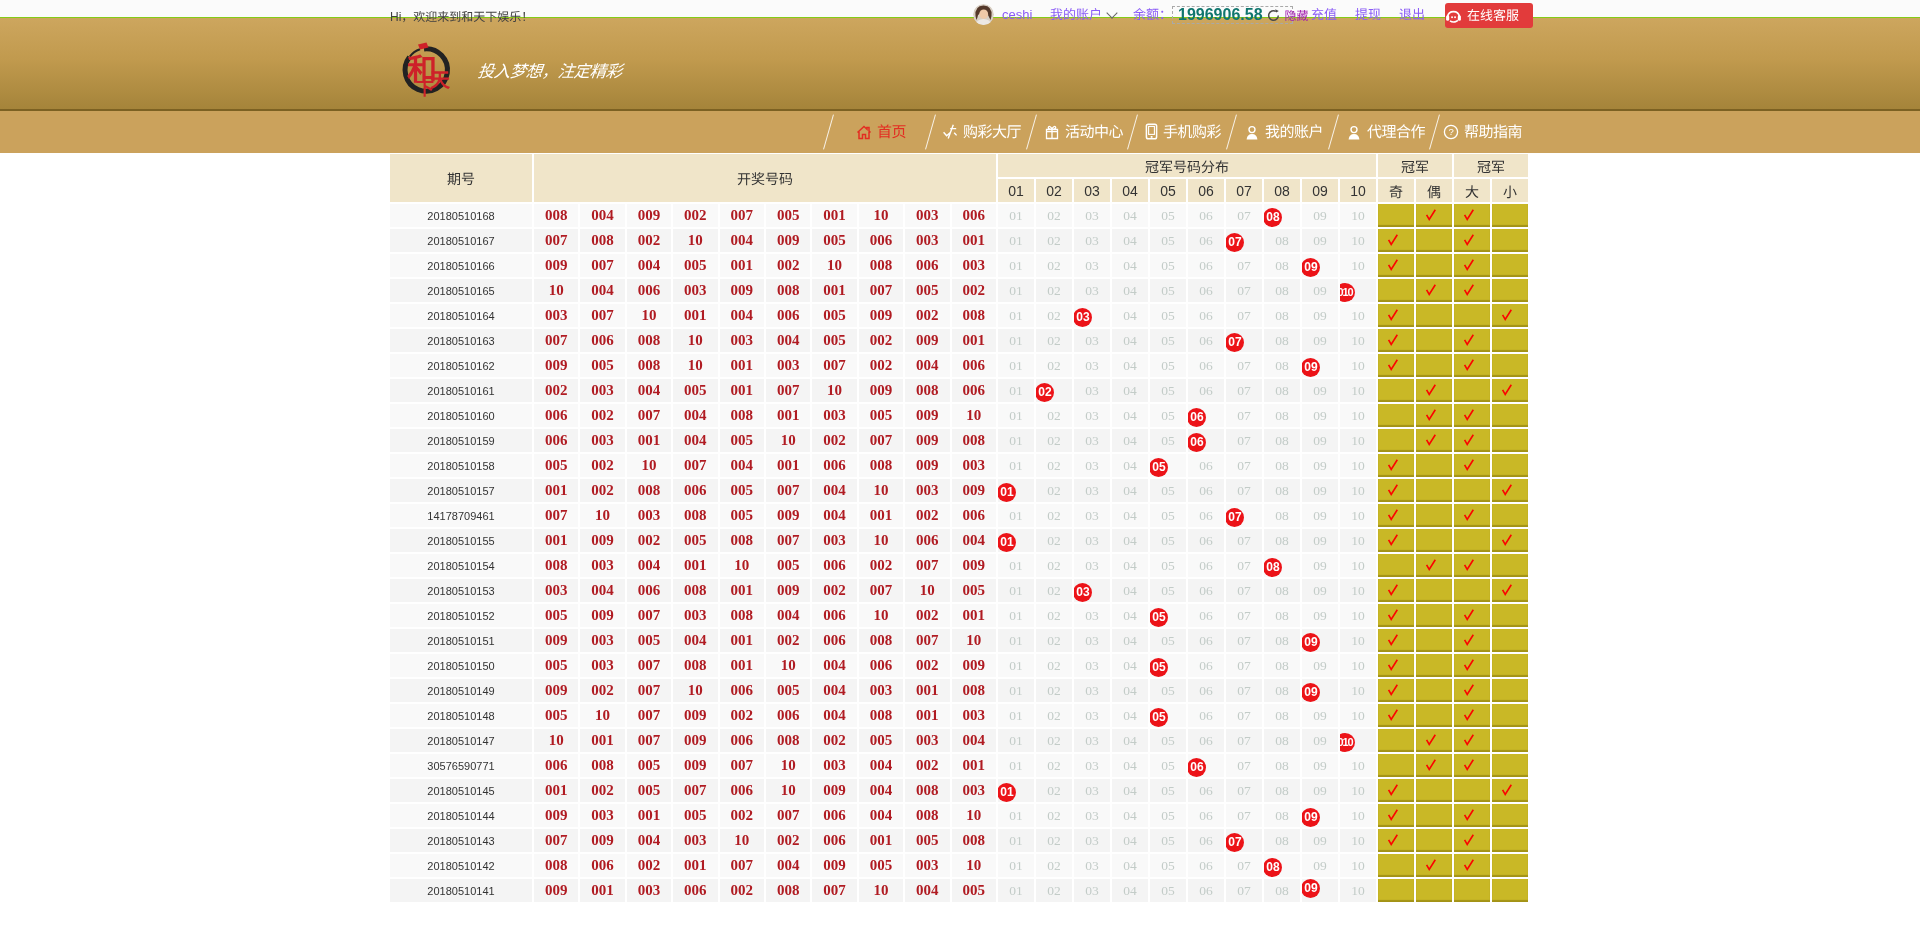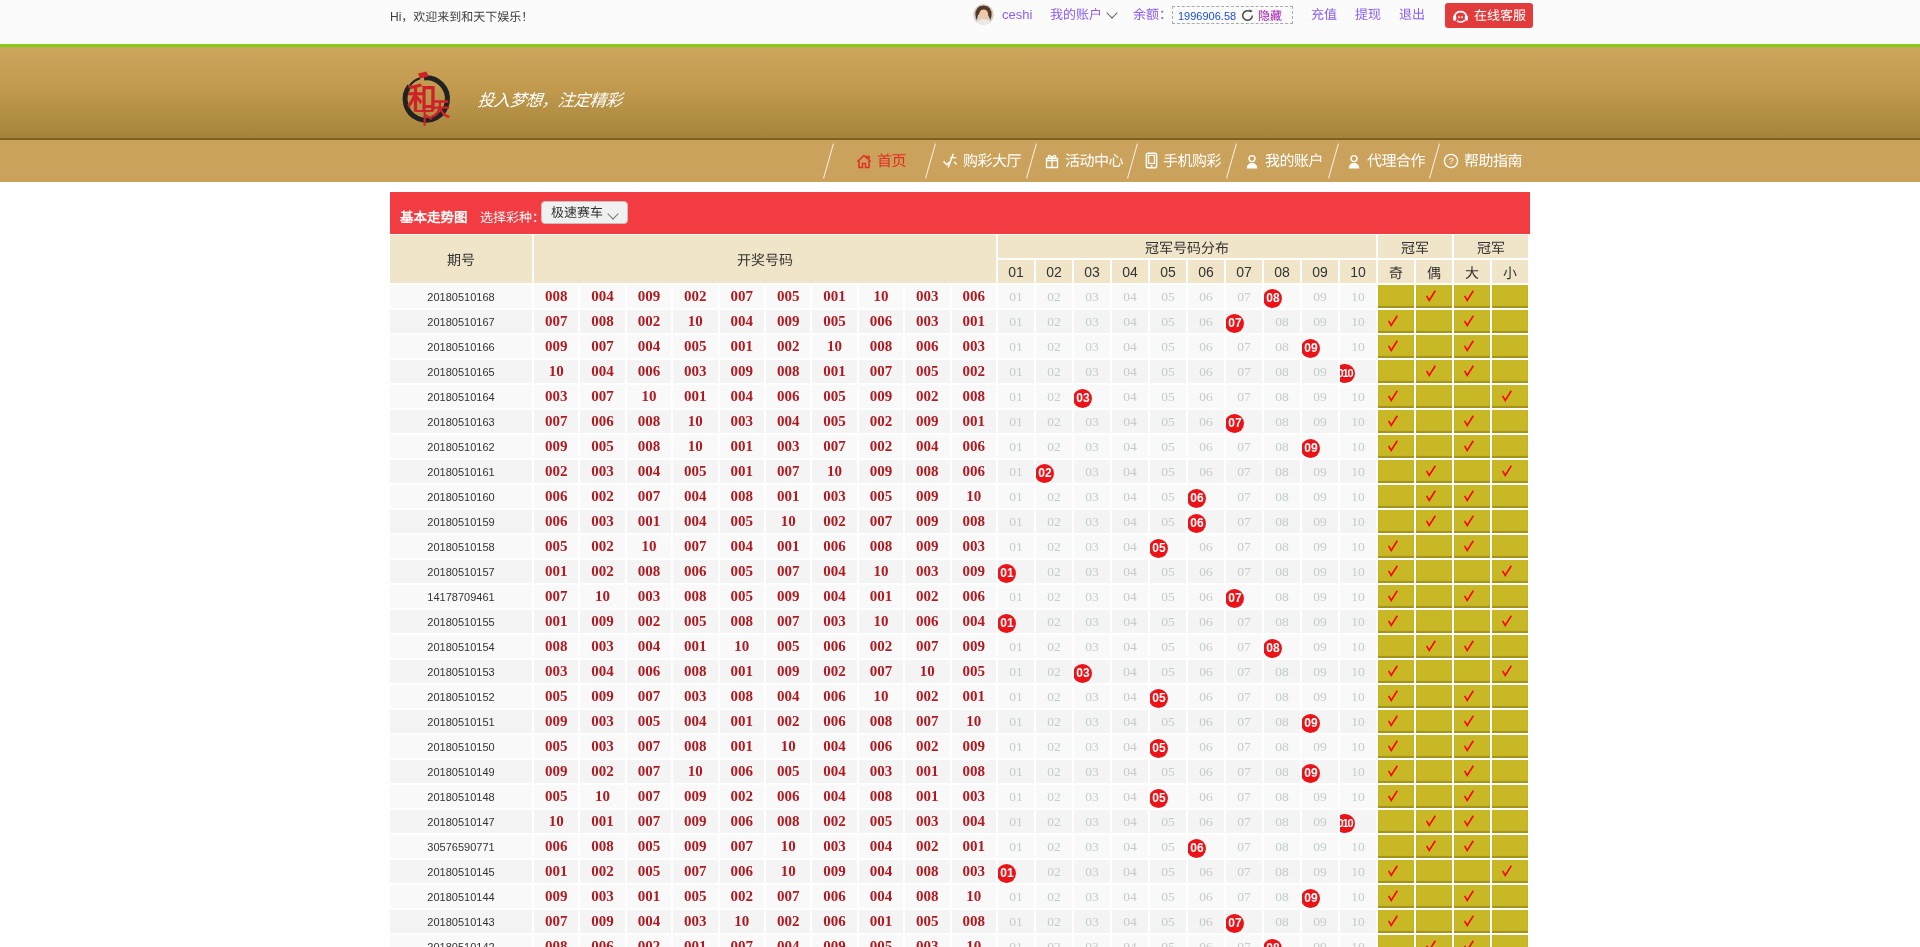--- a/index.html
+++ b/index.html
@@ -1,30 +1,30 @@
 <!DOCTYPE html>
 <html lang="zh-CN"><head>
 <meta charset="utf-8">
 <title>基本走势图</title>
 <style>
 *{margin:0;padding:0;box-sizing:border-box}
 html,body{width:1920px;height:947px;overflow:hidden;background:#fff;
   font-family:"Liberation Sans",sans-serif;-webkit-font-smoothing:antialiased}
 .wrap{width:1140px;margin:0 auto;position:relative;height:100%}
 
-.topbar{height:47px;background:#fbfbfb;border-bottom:3px solid #84cc16}
+.topbar{height:18px;background:#fbfbfb;border-bottom:1px solid #84cc16}
 .topbar .wrap{height:29px}
 .hi{position:absolute;left:0;top:7px;font-size:12px;color:#404040}
 .tr-item{position:absolute;top:0;height:29px;line-height:29px;font-size:13px;color:#8b5cf6}
 .avatar{position:absolute;left:583px;top:4px;width:21px;height:21px;border-radius:50%;overflow:hidden}
 .arrow-dn{display:inline-block;width:8px;height:8px;border-right:1px solid #666;border-bottom:1px solid #666;transform:rotate(45deg);vertical-align:2px;margin-left:6px}
 .balbox{position:absolute;left:782px;top:6px;width:121px;height:18px;border:1px dashed #a9a9a9;line-height:16px;white-space:nowrap;padding-left:5px}
-.balbox b{color:#1d4ed8;font-size:11px;font-weight:normal}
+.balbox b{color:#0f766e;font-size:16px;font-weight:bold}
 .balbox span{font-size:12px;color:#a21caf}
-.kf-btn{position:absolute;left:1055px;top:3px;width:88px;height:25px;background:#e23b3b;border-radius:3px;color:#fff;font-size:13px;text-align:center;line-height:25px}
+.kf-btn{position:absolute;left:1055px;top:3px;width:88px;height:25px;background:#e23b3b;border-radius:3px;color:#fff;font-size:13px;line-height:25px}
 
 .banner{height:93px;background:linear-gradient(180deg,#cda65e 0%,#c19a4e 45%,#a5843a 100%);border-bottom:2px solid #7c6122}
 .logo{position:absolute;left:10px;top:23px;width:56px;height:56px}
 .slogan{position:absolute;left:88px;top:40px;color:#fff;font-size:16.5px;font-family:"Liberation Serif",serif;font-style:italic;letter-spacing:-0.5px;transform:skewX(-6deg)}
 
 .nav{height:42px;background:#cba25c;position:relative}
 .nav .wrap{height:42px}
 .nitem{position:absolute;top:0;height:48px;line-height:42px;color:#fff;font-size:15px;letter-spacing:-0.5px;white-space:nowrap}
 .nitem svg{vertical-align:-3px;margin-right:5px}
 .nitem.red{color:#e32d22}
@@ -128,25 +128,20 @@
           <path d="M2.6 14.4 Q3.2 8.9 8 8.9 Q12.8 8.9 13.4 14.4 Z" fill="#fff"></path>
         </svg>代理合作</div>
   <div class="slash" style="left:1044px"></div>
   <div class="nitem" style="left:1053px"><svg width="16" height="16" viewBox="0 0 16 16">
           <circle cx="8" cy="8" r="6.6" fill="none" stroke="#fff" stroke-width="1.3"></circle>
           <text x="8" y="11.4" text-anchor="middle" font-size="9.5" font-family="Liberation Sans,sans-serif" fill="#fff">?</text>
         </svg>帮助指南</div>
  </div>
 </div>
 <div class="wrap">
- <div class="redbar">
-  <div class="rb-title">基本走势图</div>
-  <div class="rb-label">选择彩种：</div>
-  <div class="rb-select">极速赛车<span class="arrow-dn"></span></div>
- </div>
  <table>
   <colgroup>
         <col style="width:144px">
         <col style="width:46.4px">
         <col style="width:46.4px">
         <col style="width:46.4px">
         <col style="width:46.4px">
         <col style="width:46.4px">
         <col style="width:46.4px">
         <col style="width:46.4px">

